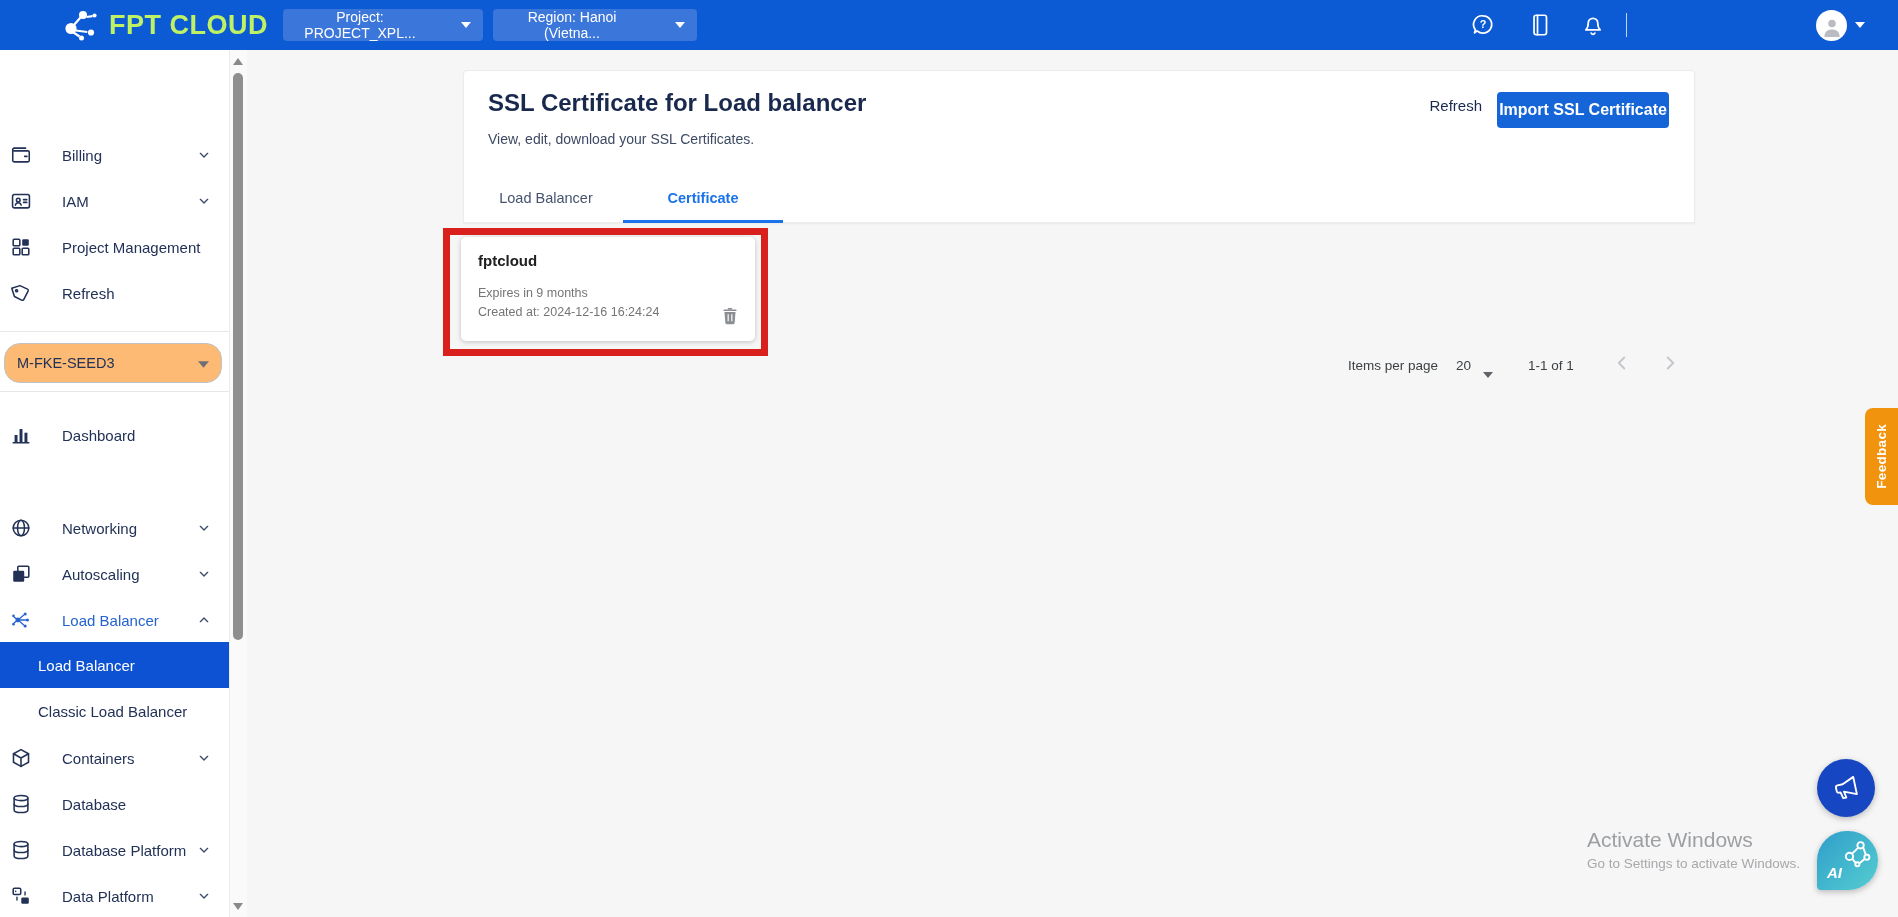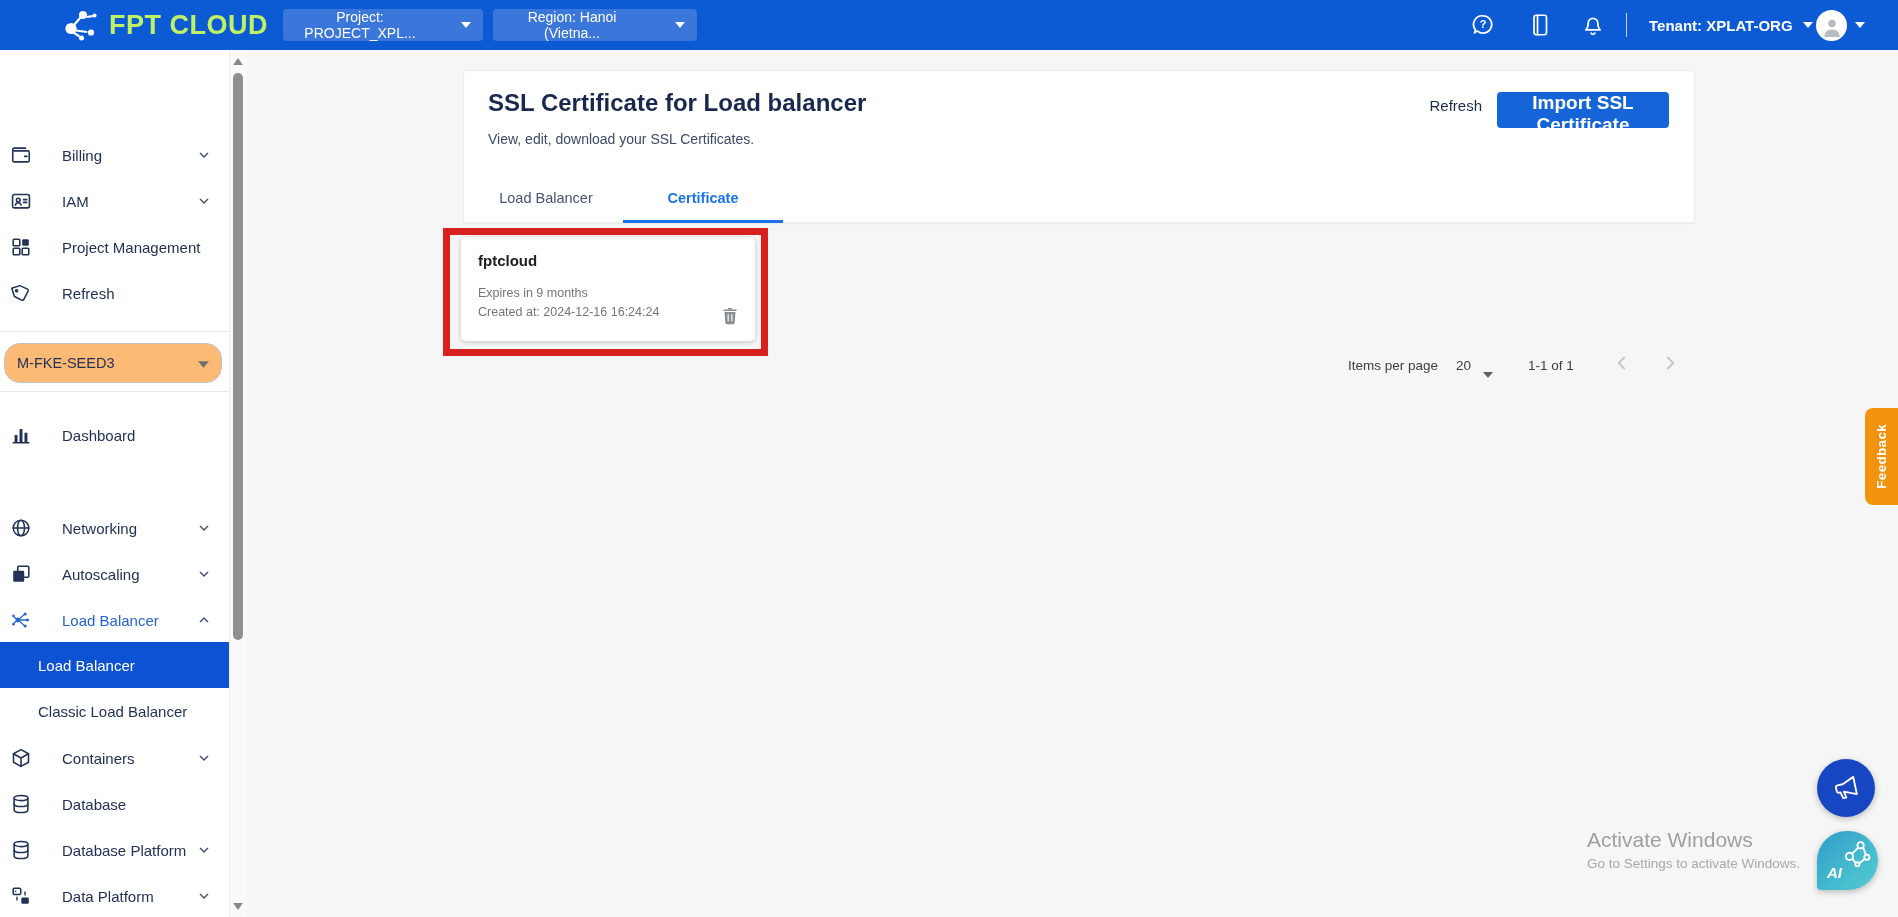--- a/index.html
+++ b/index.html
@@ -50,21 +50,21 @@
   .sb-arrow.up { top:58px; border-bottom:7px solid #8a8a8a; }
   .sb-arrow.down { top:903px; border-top:7px solid #8a8a8a; }
 
   
   .header-card { position:absolute; left:463px; top:70px; width:1232px; height:153px; background:#fff; border:1px solid #ececec;
                  border-radius:4px 4px 0 0; box-shadow:0 1px 2px rgba(0,0,0,.05); z-index:3; }
   .page-title { position:absolute; left:24px; top:18px; font-size:24px; font-weight:700; color:#19294e; }
   .page-subtitle { position:absolute; left:24px; top:60px; font-size:14px; color:#3d4a63; }
   .refresh-link { position:absolute; right:212px; top:26px; font-size:15px; color:#19294e; background:none; border:none; font-family:inherit; }
   .import-btn { position:absolute; right:25px; top:21px; width:172px; height:36px; background:var(--accent,#1565d8); color:#fff; border:none;
-                border-radius:4px; font-size:19px; font-weight:700; font-family:inherit; }
+                border-radius:4px; font-size:16px; font-weight:700; font-family:inherit; }
   .tabs { position:absolute; left:0; bottom:0; height:48px; width:100%; }
   .tab { position:absolute; bottom:0; height:48px; display:flex; align-items:center; justify-content:center; font-size:14.5px; font-weight:500; color:#45536e; }
   .tab.t0 { left:5px; width:154px; }
   .tab.t1 { left:159px; width:160px; color:var(--tab-active,#1a73e8); font-weight:700; }
   .tab-underline { position:absolute; left:159px; bottom:-1px; width:160px; height:3px; background:var(--tab-active,#1a73e8); }
 
   
   .red-annotation { position:absolute; left:443px; top:228px; width:325px; height:128px; border:7px solid var(--annotation-red,#d8201d); z-index:6; }
   .cert-card { position:absolute; left:461px; top:237px; width:294px; height:104px; background:#fff; border-radius:5px;
                box-shadow:0 1px 5px rgba(0,0,0,.22); z-index:5; }
@@ -161,28 +161,20 @@
 
     <div class="top-icon" style="left:1580px;" data-interactable="true">
       <svg viewBox="0 0 24 24" data-interactable="false">
         <path d="M18.6 16.5H5.4c1.4-1.3 2.2-2.4 2.2-6.3a4.4 4.4 0 0 1 8.8 0c0 3.9.8 5 2.2 6.3z"></path>
         <path d="M10.3 19.5a1.9 1.9 0 0 0 3.4 0"></path>
       </svg>
     </div>
 
     <div class="top-divider" data-interactable="false"></div>
 
-    <div class="tenant" data-interactable="true">
-      <span data-interactable="false">Tenant: XPLAT-ORG</span>
-      <span class="caret" data-interactable="false">
-        <svg width="10" height="6" viewBox="0 0 10 6">
-            <path d="M0 0h10L5 6z" fill="#fff"></path>
-          </svg>
-      </span>
-    </div>
 
     <div class="avatar-wrap" data-interactable="true">
       <span class="avatar" data-interactable="false">
         <svg viewBox="0 0 24 24" fill="#b9bcc0" data-interactable="false">
           <circle cx="12" cy="8.5" r="3.8"></circle>
             <path d="M4.5 20c.8-3.6 3.7-5.4 7.5-5.4s6.7 1.8 7.5 5.4v2h-15z"></path>
         </svg>
       </span>
       <span class="caret" data-interactable="false">
         <svg width="10" height="6" viewBox="0 0 10 6">

